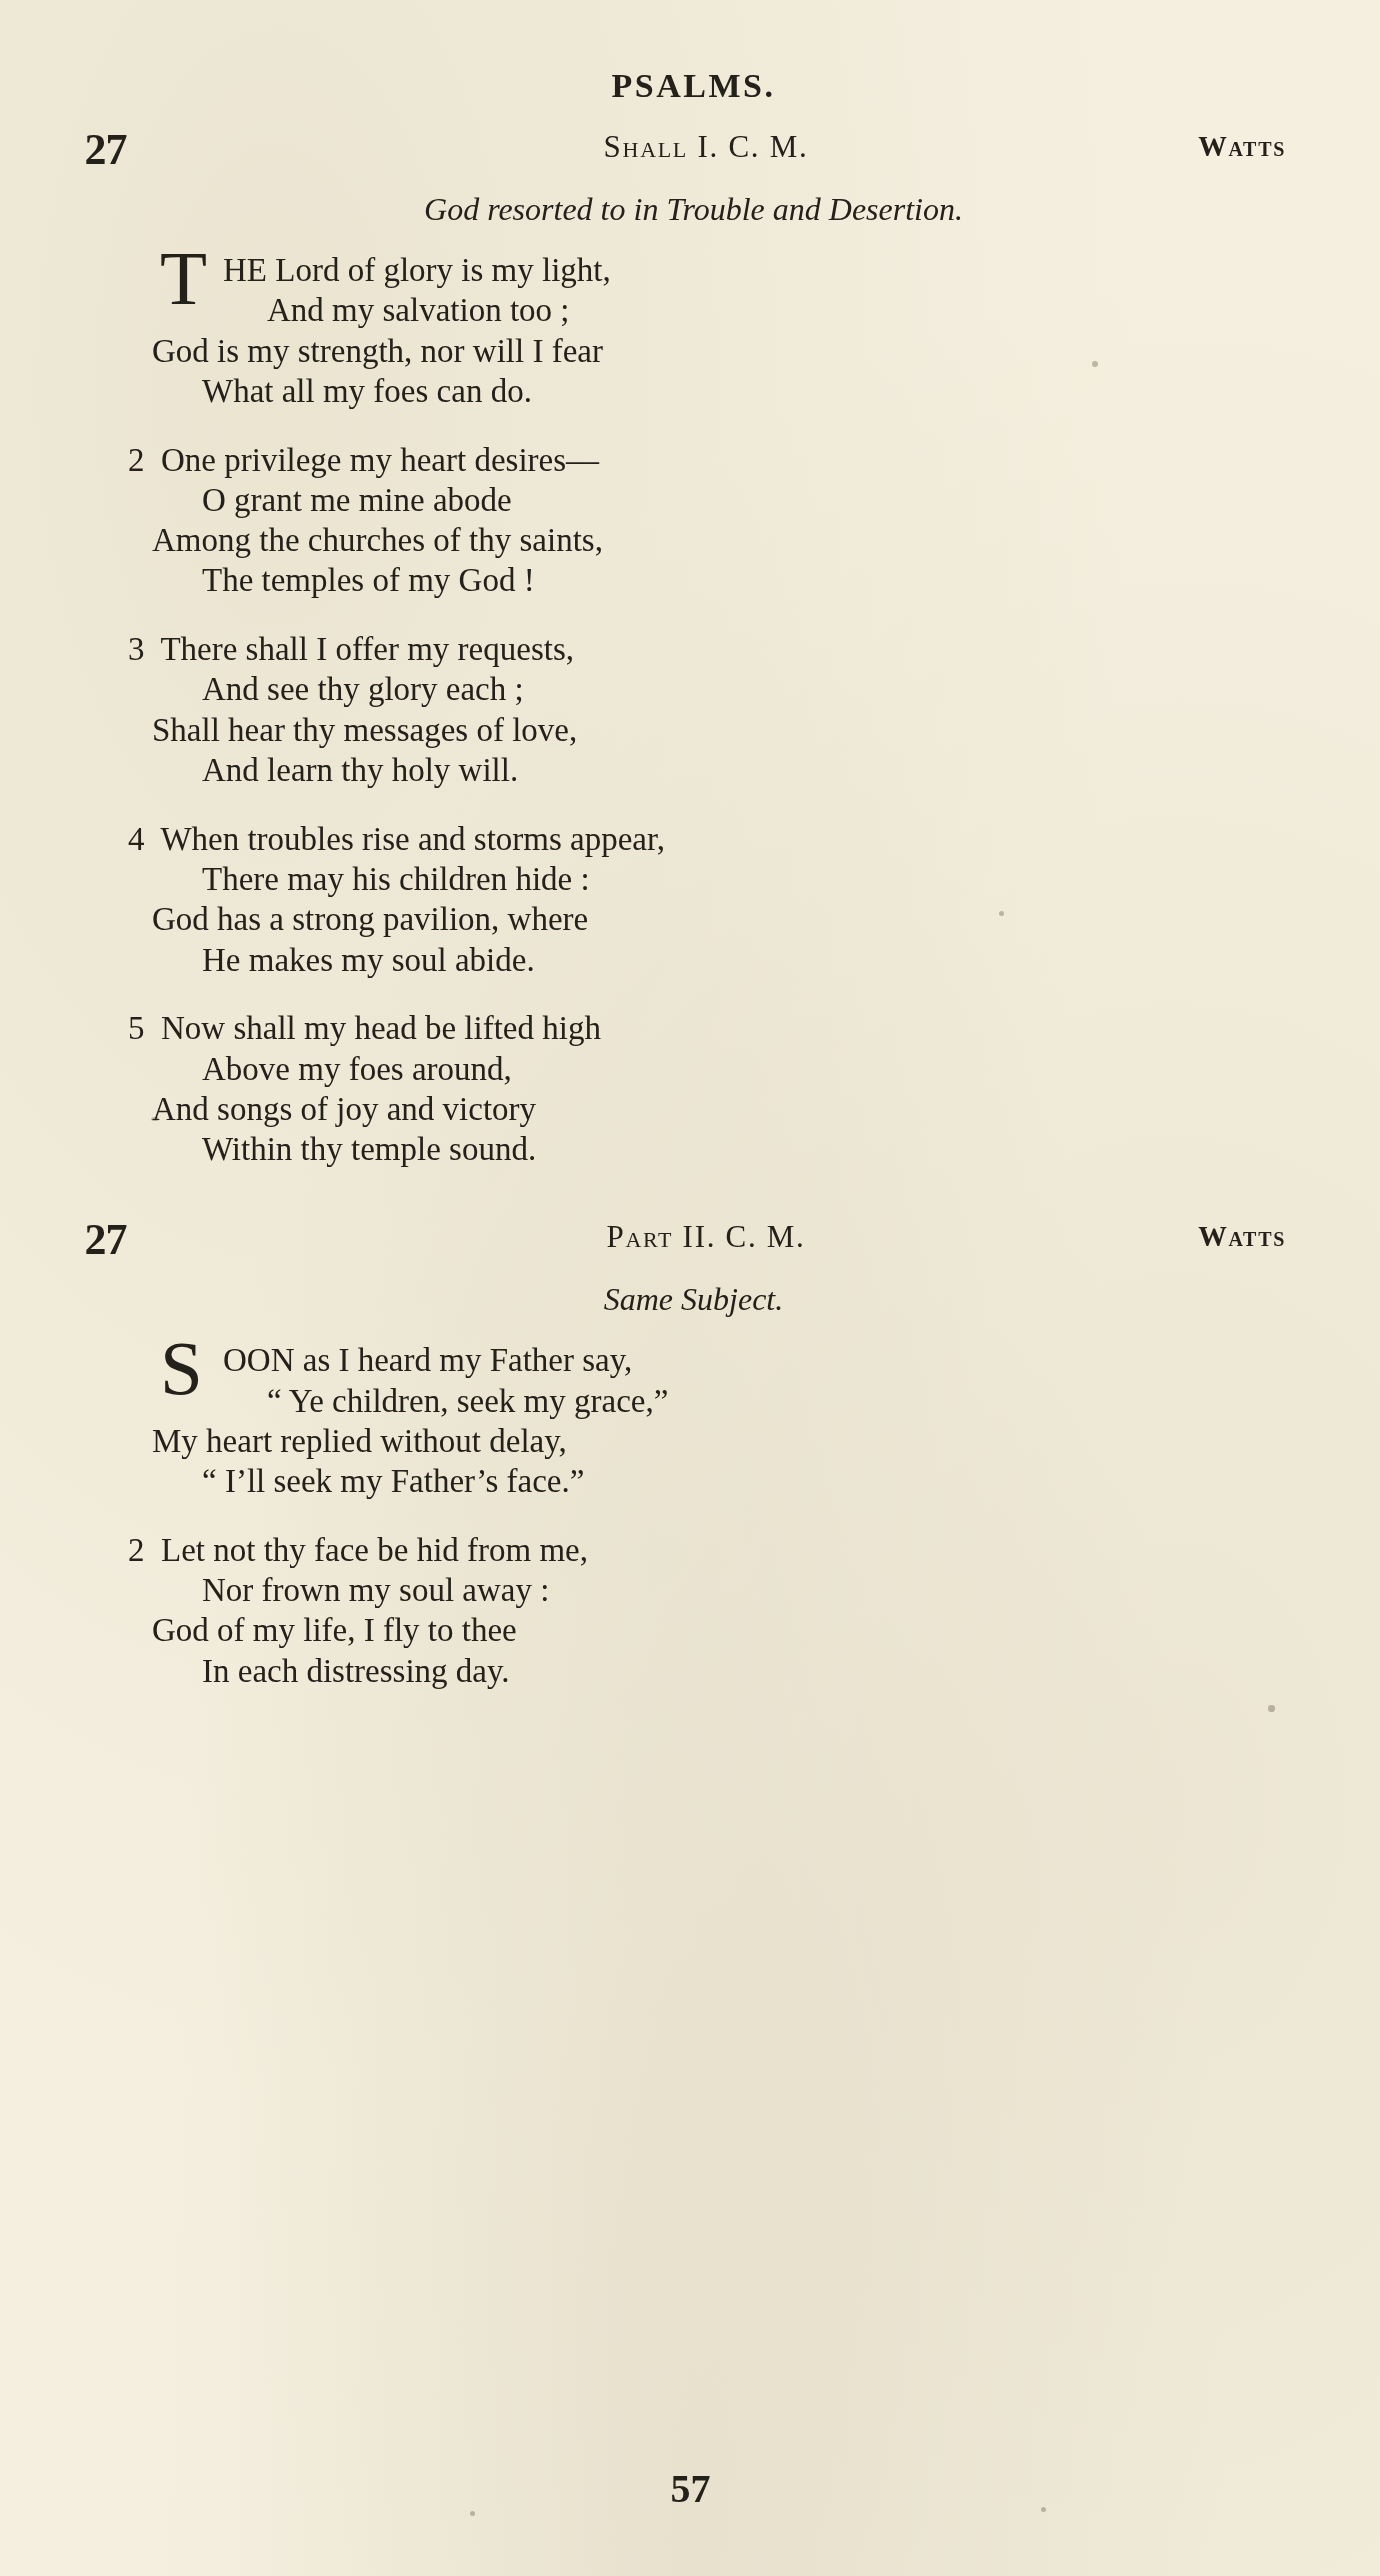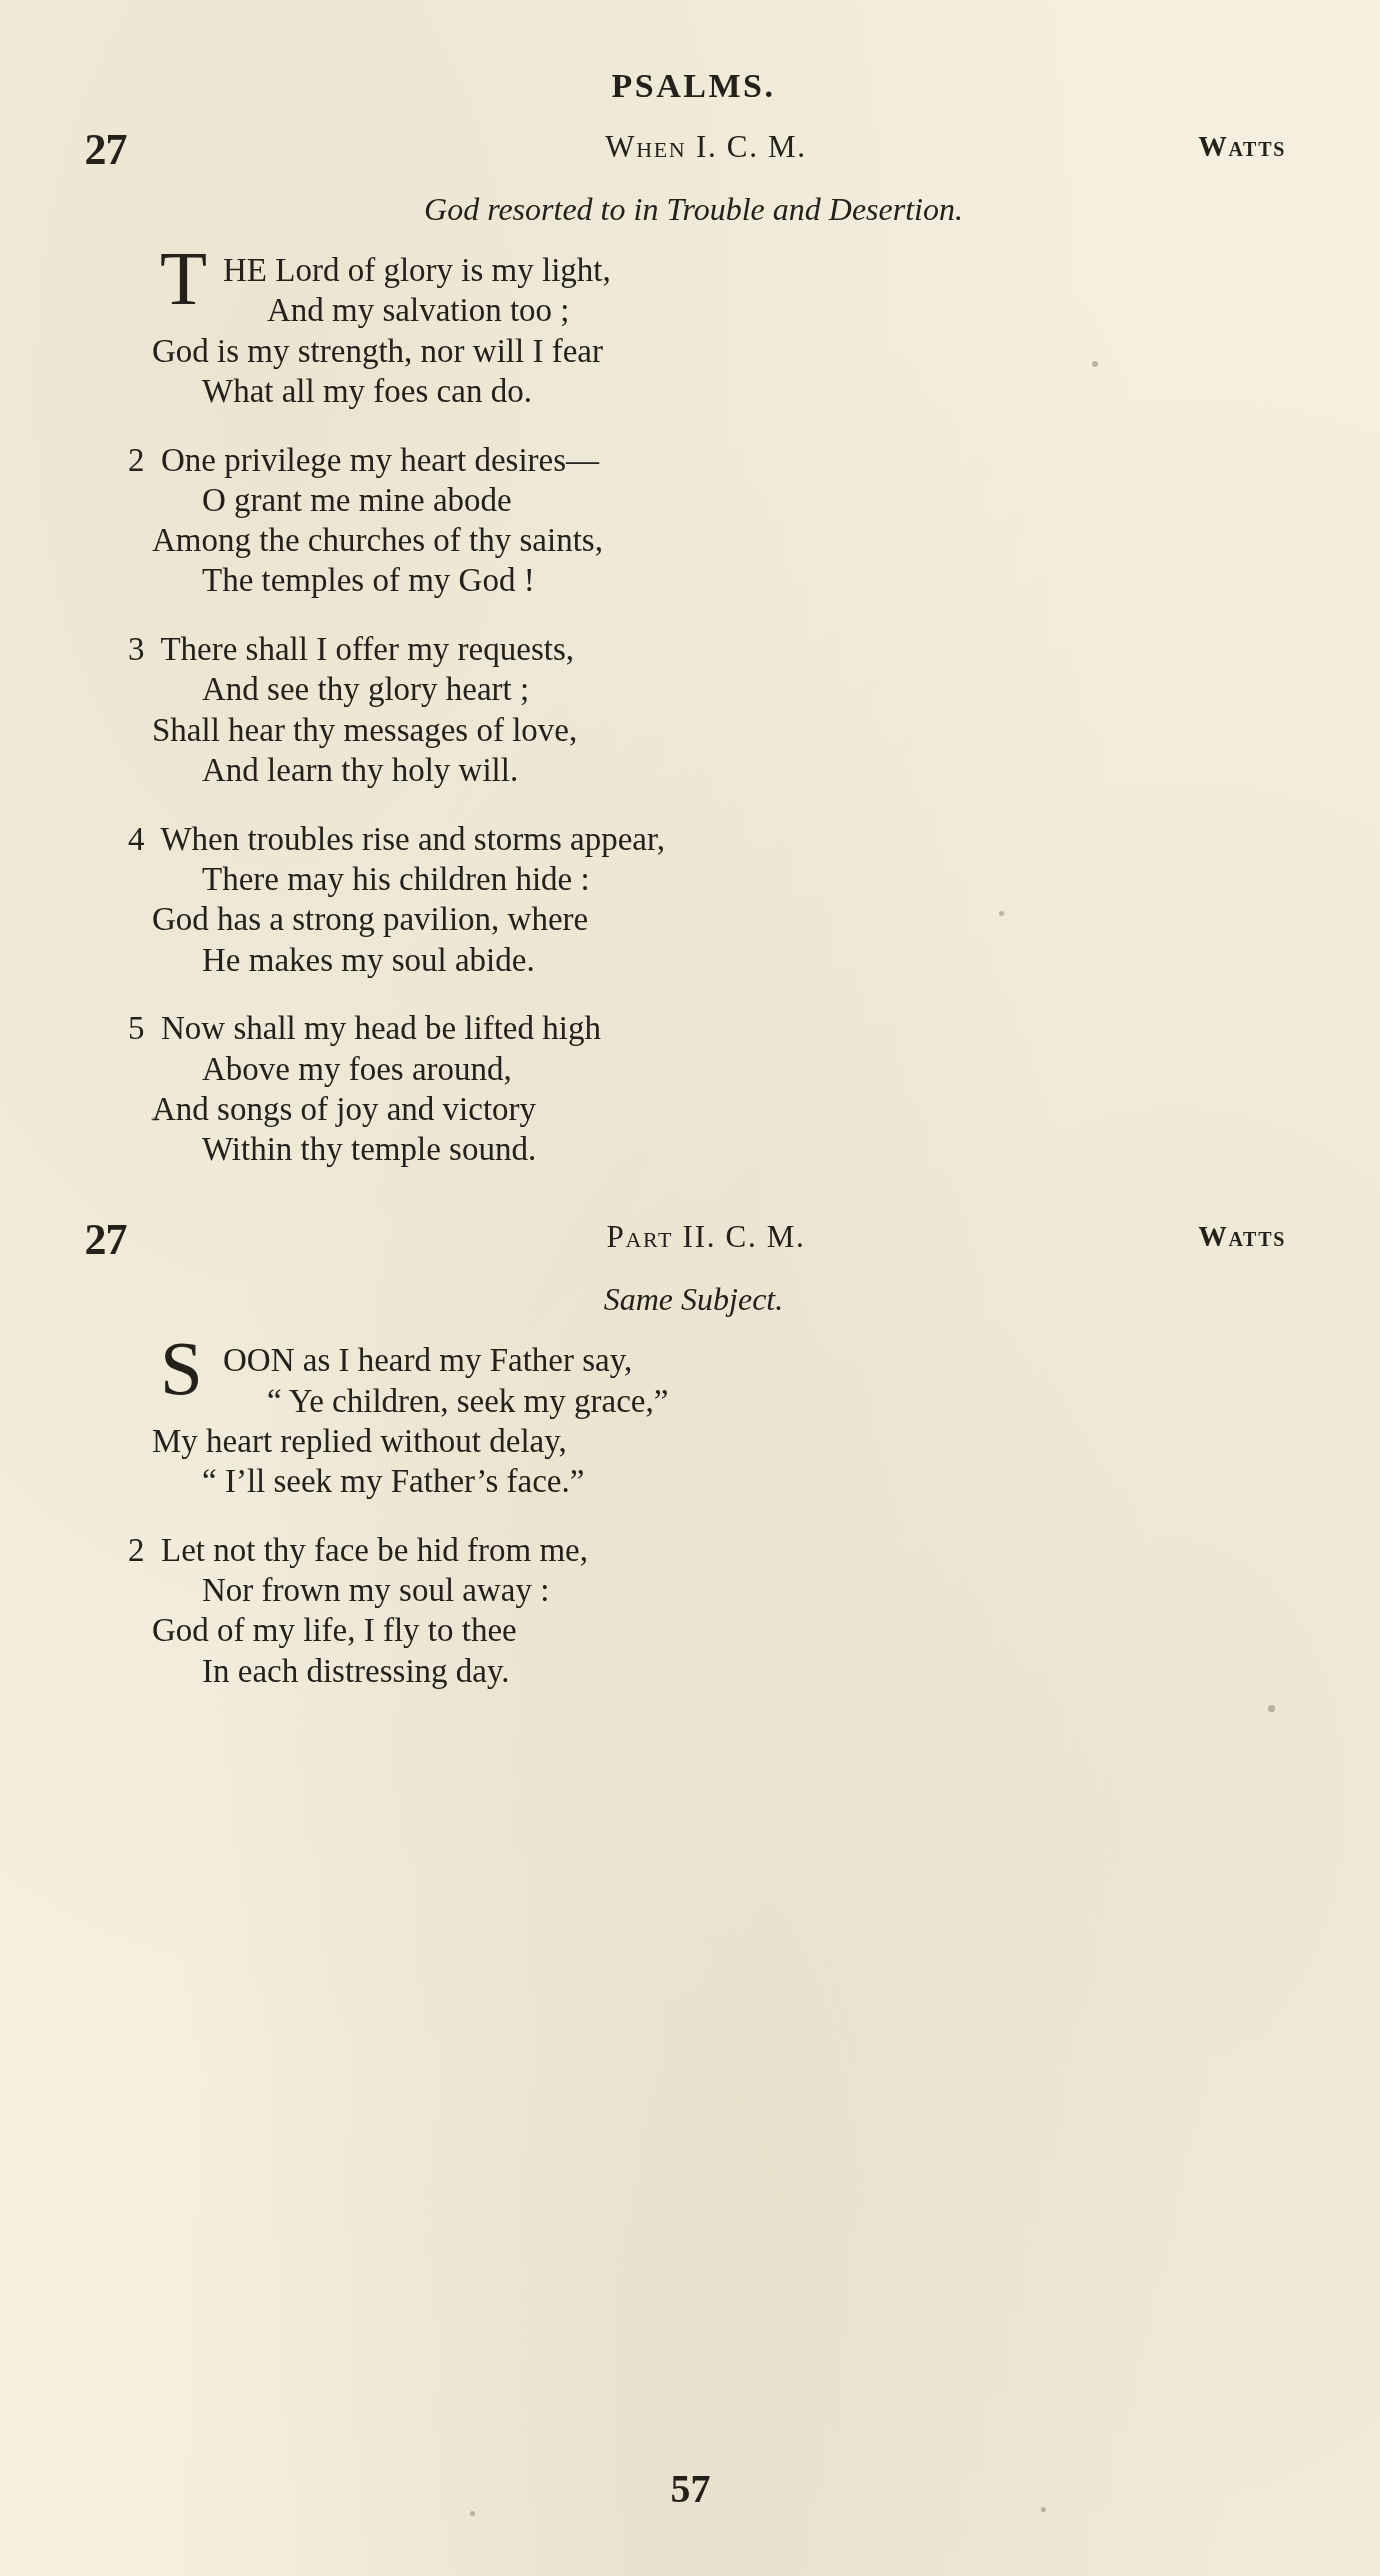--- a/index.html
+++ b/index.html
@@ -131,21 +131,21 @@
   <div class="speck" style="left:470px; top:2511px; width:5px; height:5px;"></div>
   <div class="speck" style="left:1041px; top:2507px; width:5px; height:5px;"></div>
 
   <div class="content">
 
     <div class="running-head">PSALMS.</div>
 
     <div>
       <div class="hymn-header">
         <span class="hymn-number">27</span>
-        <div class="hymn-meter smallcaps">When I.   C. M.</div>
+        <div class="hymn-meter smallcaps">Shall I.   C. M.</div>
         <span class="hymn-author">Watts</span>
       </div>
       <div class="hymn-subtitle">God resorted to in Trouble and Desertion.</div>
 
       <div class="stanza dropcap-stanza">
         <span class="dropcap">T</span>
         <div class="line dropcap-line1">HE Lord of glory is my light,</div>
         <div class="line dropcap-line2">And my salvation too ;</div>
         <div class="line indent-0">God is my strength, nor will I fear</div>
         <div class="line indent-1">What all my foes can do.</div>
@@ -153,21 +153,21 @@
 
       <div class="stanza numbered">
         <div class="line"><span>2</span>&nbsp; <span>One privilege my heart desires—</span></div>
         <div class="line indent-1">O grant me mine abode</div>
         <div class="line indent-0">Among the churches of thy saints,</div>
         <div class="line indent-1">The temples of my God !</div>
       </div>
 
       <div class="stanza numbered">
         <div class="line"><span>3</span>&nbsp; <span>There shall I offer my requests,</span></div>
-        <div class="line indent-1">And see thy glory heart ;</div>
+        <div class="line indent-1">And see thy glory each ;</div>
         <div class="line indent-0">Shall hear thy messages of love,</div>
         <div class="line indent-1">And learn thy holy will.</div>
       </div>
 
       <div class="stanza numbered">
         <div class="line"><span>4</span>&nbsp; <span>When troubles rise and storms appear,</span></div>
         <div class="line indent-1">There may his children hide :</div>
         <div class="line indent-0">God has a strong pavilion, where</div>
         <div class="line indent-1">He makes my soul abide.</div>
       </div>

